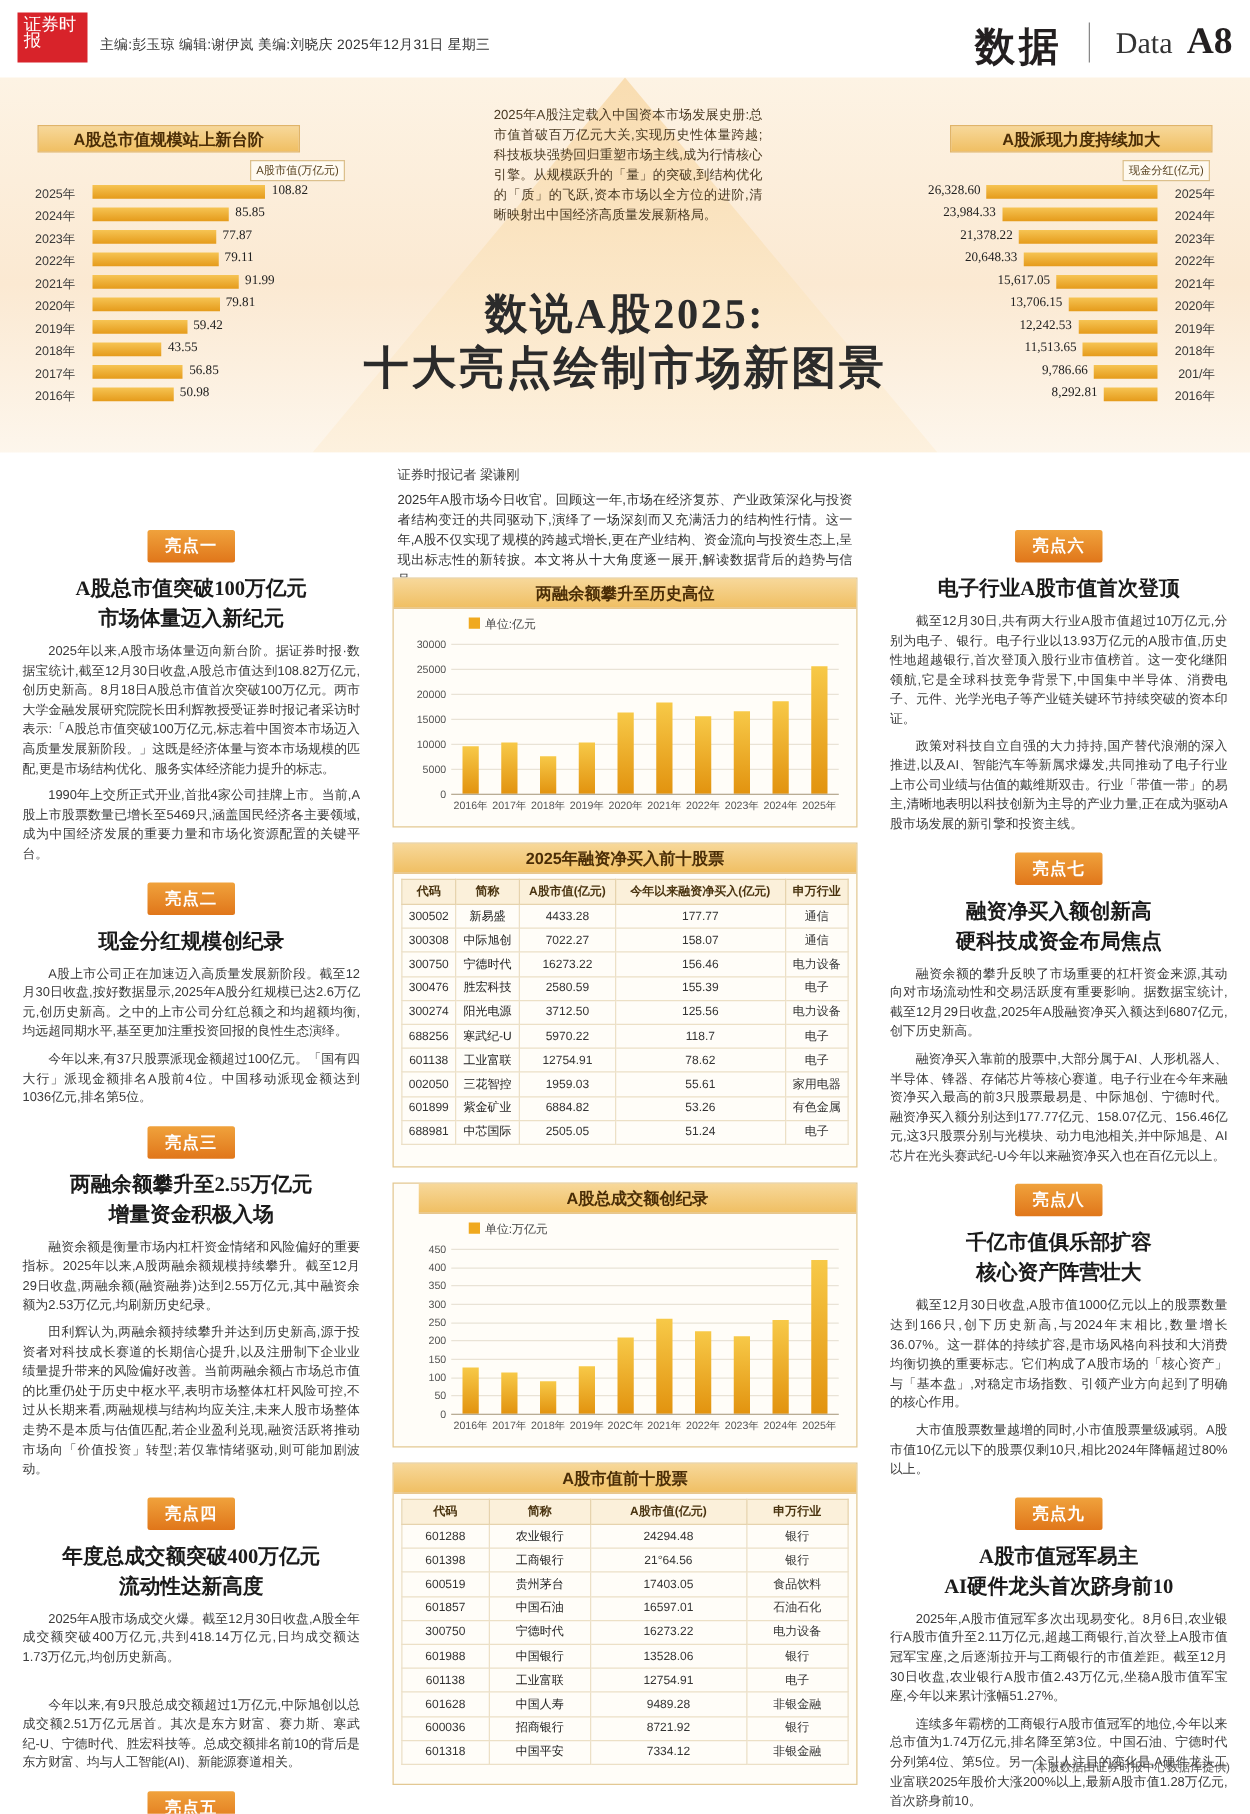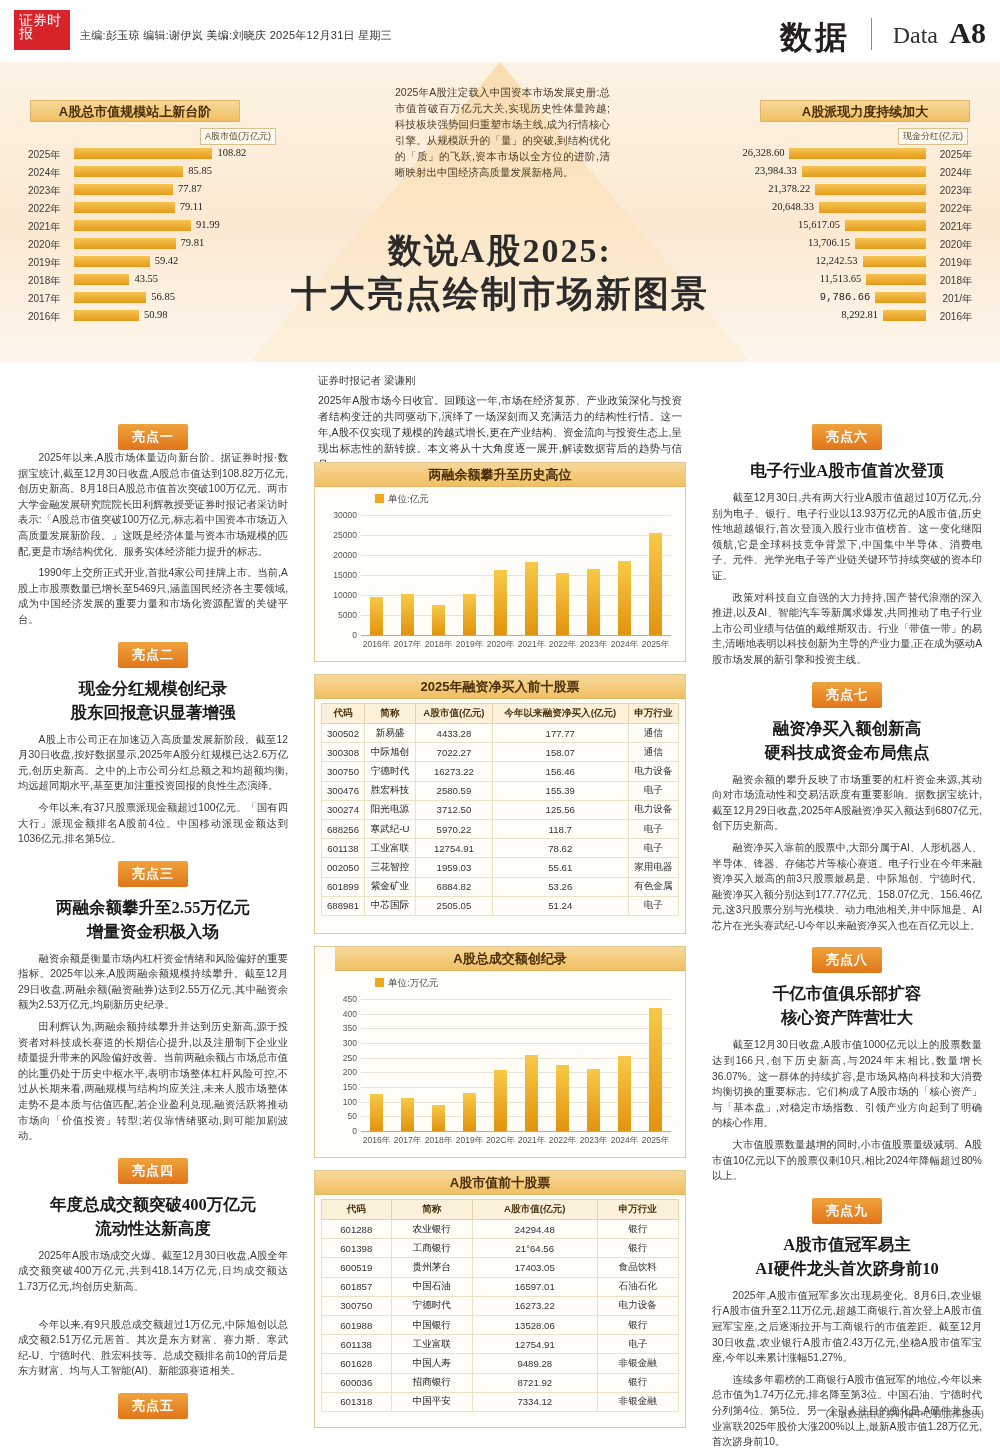--- a/index.html
+++ b/index.html
@@ -186,46 +186,49 @@
         <span class="bar-val" style="right: 114.48px; top: 1px;">12,242.53</span>
       </div>
       <div class="bar-row" style="top: 126px; left: 0px; width: 260px;">
         <span class="bar-lab" style="right: 0px; top: 2px;">2018年</span>
         <span class="bar-fill" style="top: 2px; width: 59.7004px; right: 46px;"></span>
         <span class="bar-val" style="right: 110.7px; top: 1px;">11,513.65</span>
       </div>
       <div class="bar-row" style="top: 144px; left: 0px; width: 260px;">
         <span class="bar-lab" style="right: 0px; top: 2px;">201/年</span>
         <span class="bar-fill" style="top: 2px; width: 50.7456px; right: 46px;"></span>
-        <span class="bar-val" style="right: 101.746px; top: 1px; font-family: Liberation Mono, monospace;">9,786.66</span>
+        <span class="bar-val" style="right: 101.746px; top: 1px;">9,786.66</span>
       </div>
       <div class="bar-row" style="top: 162px; left: 0px; width: 260px;">
         <span class="bar-lab" style="right: 0px; top: 2px;">2016年</span>
         <span class="bar-fill" style="top: 2px; width: 42.9998px; right: 46px;"></span>
         <span class="bar-val" style="right: 93.9998px; top: 1px;">8,292.81</span>
       </div>
     </div>
 </div>
 
 <div class="lead">
   <span class="sig">证券时报记者 梁谦刚</span>
   <span>2025年A股市场今日收官。回顾这一年,市场在经济复苏、产业政策深化与投资者结构变迁的共同驱动下,演绎了一场深刻而又充满活力的结构性行情。这一年,A股不仅实现了规模的跨越式增长,更在产业结构、资金流向与投资生态上,呈现出标志性的新转捩。本文将从十大角度逐一展开,解读数据背后的趋势与信号。</span>
 </div>
 
 <div class="col colL" id="colLeft">
     <div class="hl-block">
       <div class="hl-center"><span class="hl-badge">亮点一</span></div>
+      <div class="hl-title">
+        <div>A股总市值突破100万亿元</div>
+        <div>市场体量迈入新纪元</div>
+      </div>
       <p class="hl-body" style="margin: 0px 0px 6px;">2025年以来,A股市场体量迈向新台阶。据证券时报·数据宝统计,截至12月30日收盘,A股总市值达到108.82万亿元,创历史新高。8月18日A股总市值首次突破100万亿元。两市大学金融发展研究院院长田利辉教授受证券时报记者采访时表示:「A股总市值突破100万亿元,标志着中国资本市场迈入高质量发展新阶段。」这既是经济体量与资本市场规模的匹配,更是市场结构优化、服务实体经济能力提升的标志。</p>
       <p class="hl-body" style="margin: 0px 0px 6px;">1990年上交所正式开业,首批4家公司挂牌上市。当前,A股上市股票数量已增长至5469只,涵盖国民经济各主要领域,成为中国经济发展的重要力量和市场化资源配置的关键平台。</p>
     </div>
     <div class="hl-block">
       <div class="hl-center"><span class="hl-badge">亮点二</span></div>
       <div class="hl-title">
         <div>现金分红规模创纪录</div>
-        <div>股东回报意识显著增强</div>
       </div>
       <p class="hl-body" style="margin: 0px 0px 6px;">A股上市公司正在加速迈入高质量发展新阶段。截至12月30日收盘,按好数据显示,2025年A股分红规模已达2.6万亿元,创历史新高。之中的上市公司分红总额之和均超额均衡,均远超同期水平,基至更加注重投资回报的良性生态演绎。</p>
       <p class="hl-body" style="margin: 0px 0px 6px;">今年以来,有37只股票派现金额超过100亿元。「国有四大行」派现金额排名A股前4位。中国移动派现金额达到1036亿元,排名第5位。</p>
     </div>
     <div class="hl-block">
       <div class="hl-center"><span class="hl-badge">亮点三</span></div>
       <div class="hl-title">
         <div>两融余额攀升至2.55万亿元</div>
         <div>增量资金积极入场</div>
       </div>

